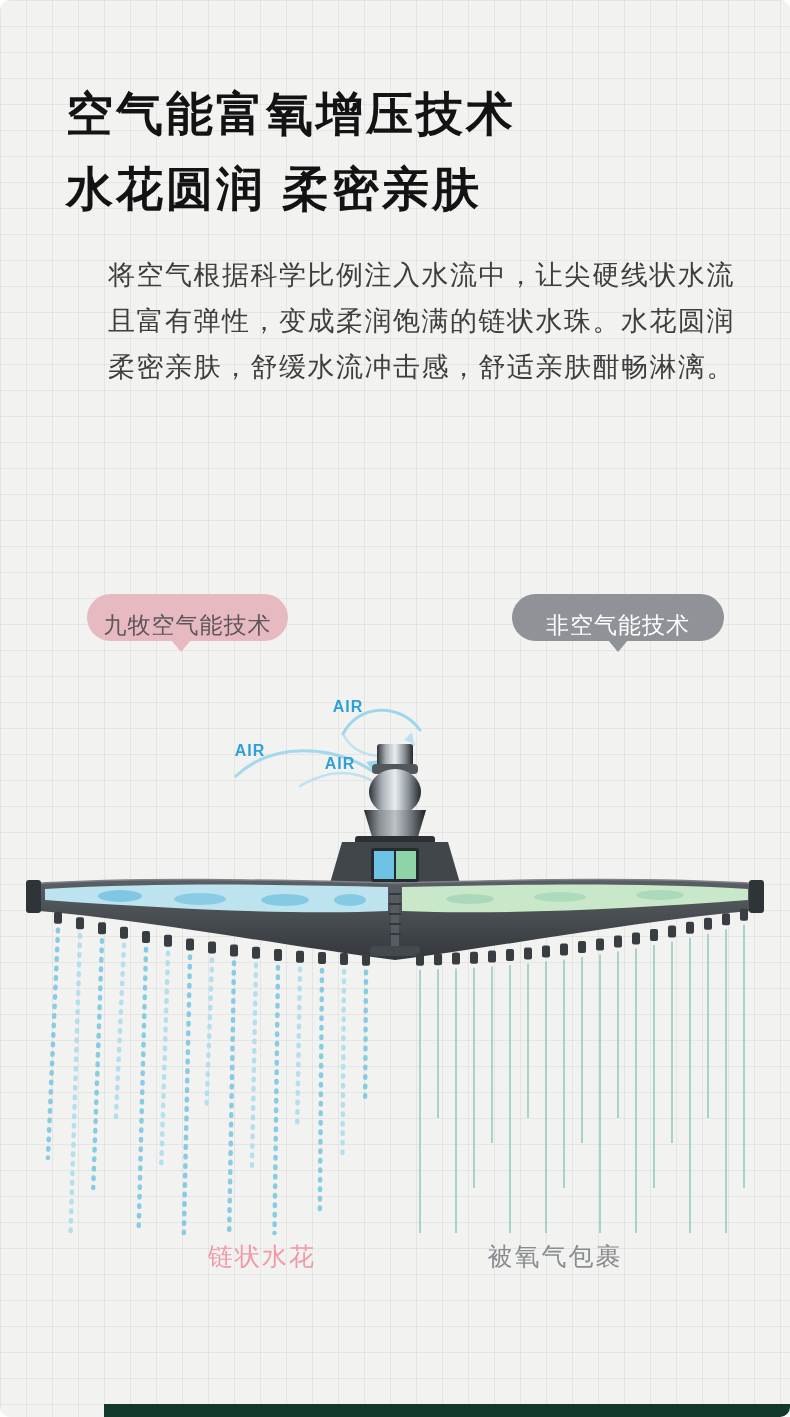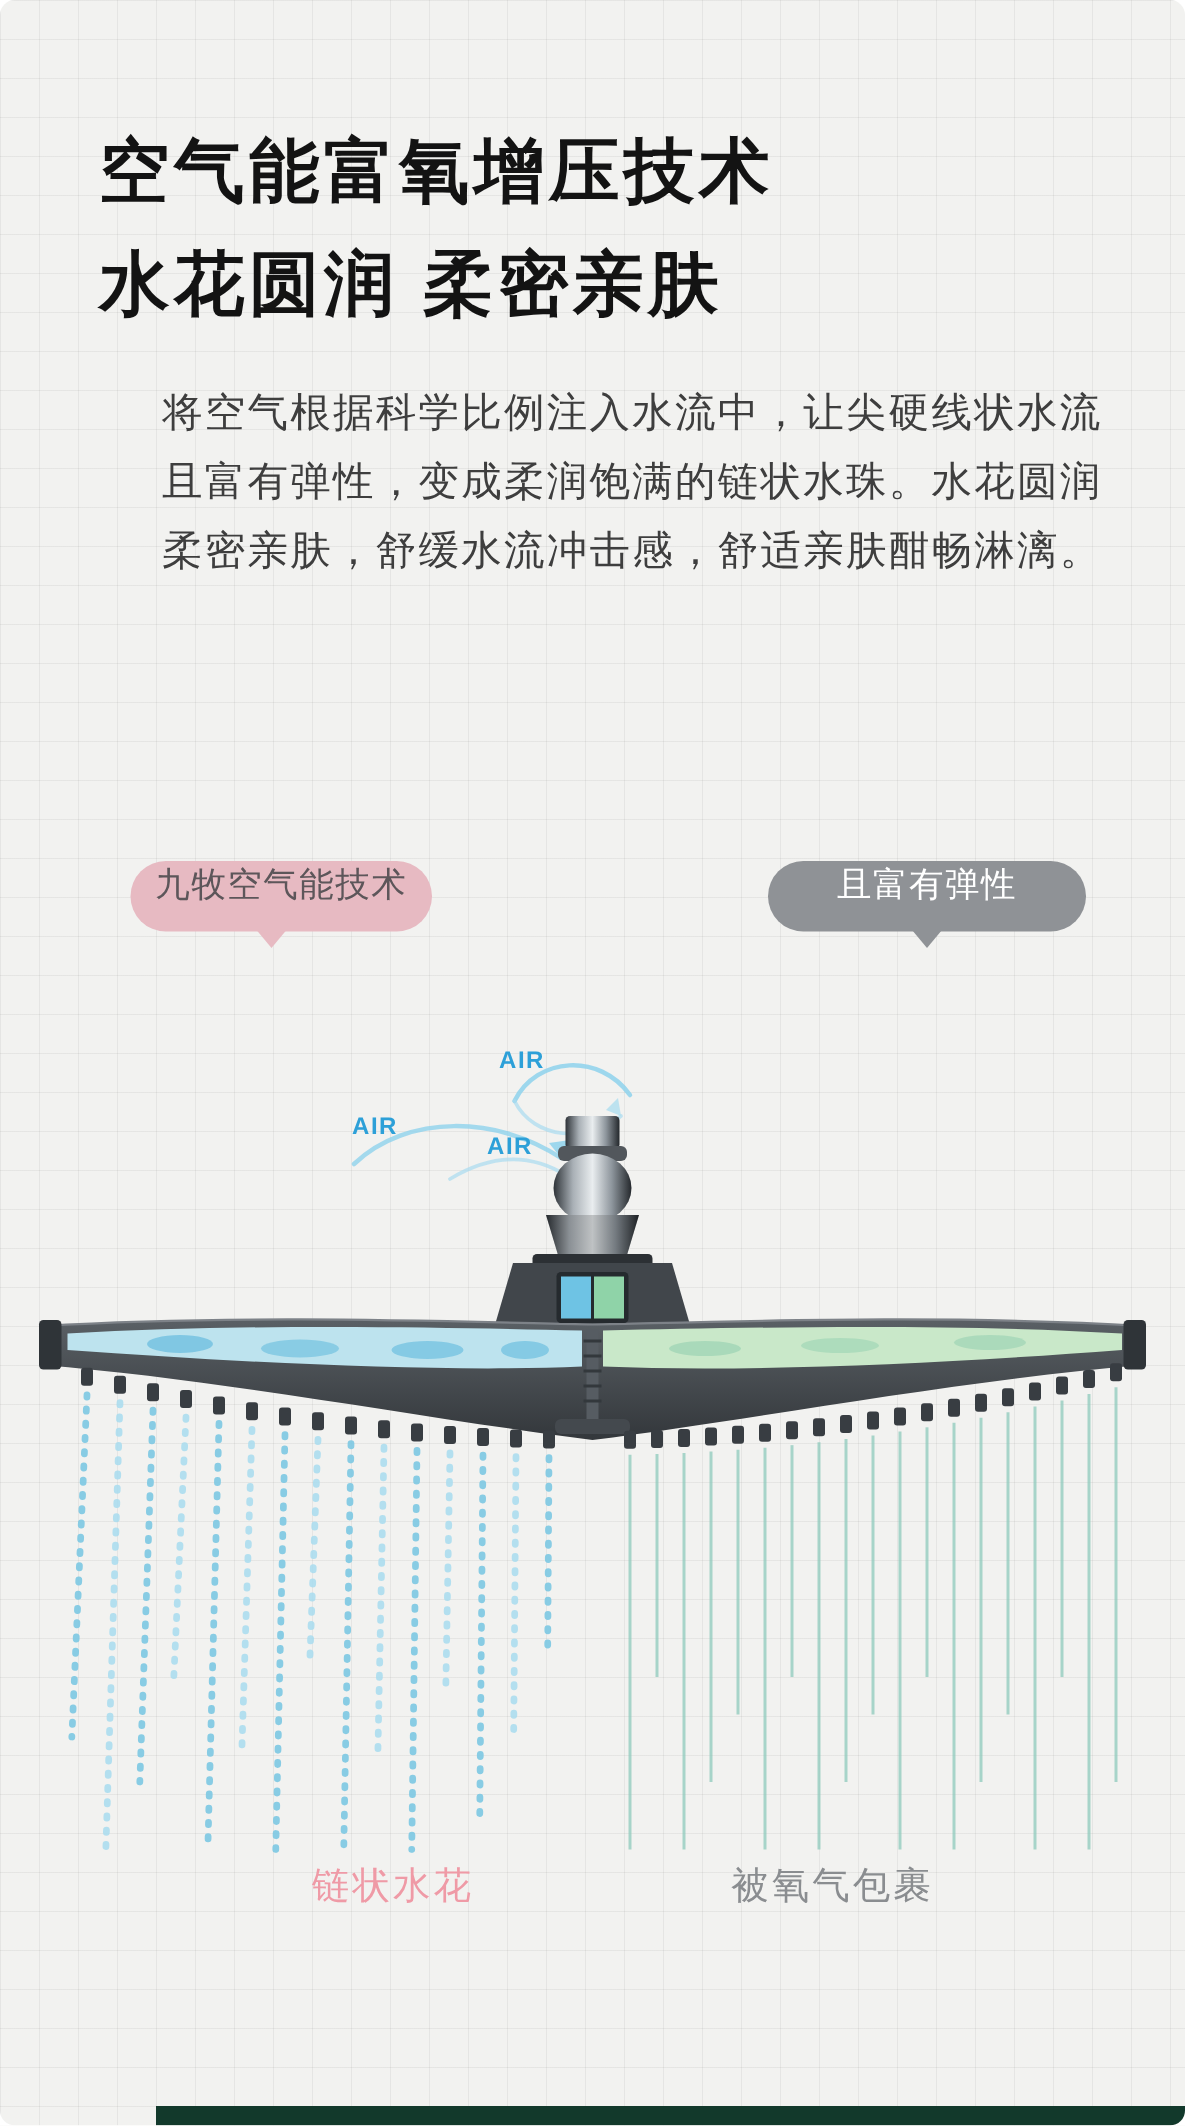--- a/index.html
+++ b/index.html
@@ -20,23 +20,23 @@
     position:absolute;left:66px;top:76px;
     font-size:47px;font-weight:700;color:#131313;
     letter-spacing:3px;line-height:75px;white-space:nowrap;
   }
   .desc{
     position:absolute;left:64px;top:252px;
     font-size:27px;color:#3e3e3e;line-height:46px;
     letter-spacing:1.5px;white-space:nowrap;margin-left:44px;
   }
   .callout{
-    position:absolute;top:574px;height:47px;
+    position:absolute;top:594px;height:47px;
     border-radius:24px;
-    display:flex;align-items:flex-start;justify-content:center;
+    display:flex;align-items:flex-end;justify-content:center;
     font-size:23px;letter-spacing:1px;white-space:nowrap;
   }
   .callout-left{left:87px;width:201px;background:#e7bac2;color:#5d565a;}
   .callout-right{left:512px;width:212px;background:#8f9296;color:#ffffff;}
   .tail{
     position:absolute;bottom:-11px;width:0;height:0;
     border-left:10px solid transparent;border-right:10px solid transparent;
   }
   .callout-left .tail{left:84px;border-top:12px solid #e7bac2;}
   .callout-right .tail{left:96px;border-top:12px solid #8f9296;}
@@ -73,21 +73,21 @@
     <div>且富有弹性，变成柔润饱满的链状水珠。水花圆润</div>
     <div>柔密亲肤，舒缓水流冲击感，舒适亲肤酣畅淋漓。</div>
   </div>
 
   <div class="callout callout-left">
     <span>九牧空气能技术</span>
     <span class="tail"></span>
   </div>
 
   <div class="callout callout-right">
-    <span>且富有弹性</span>
+    <span>非空气能技术</span>
     <span class="tail"></span>
   </div>
 
   <svg class="diagram-svg" viewBox="0 0 790 562">
     <defs>
       <linearGradient id="chrome" x1="0" y1="0" x2="1" y2="0">
         <stop offset="0" stop-color="#2e3338"></stop>
         <stop offset="0.25" stop-color="#a9b0b6"></stop>
         <stop offset="0.5" stop-color="#e9edef"></stop>
         <stop offset="0.75" stop-color="#8d959c"></stop>

